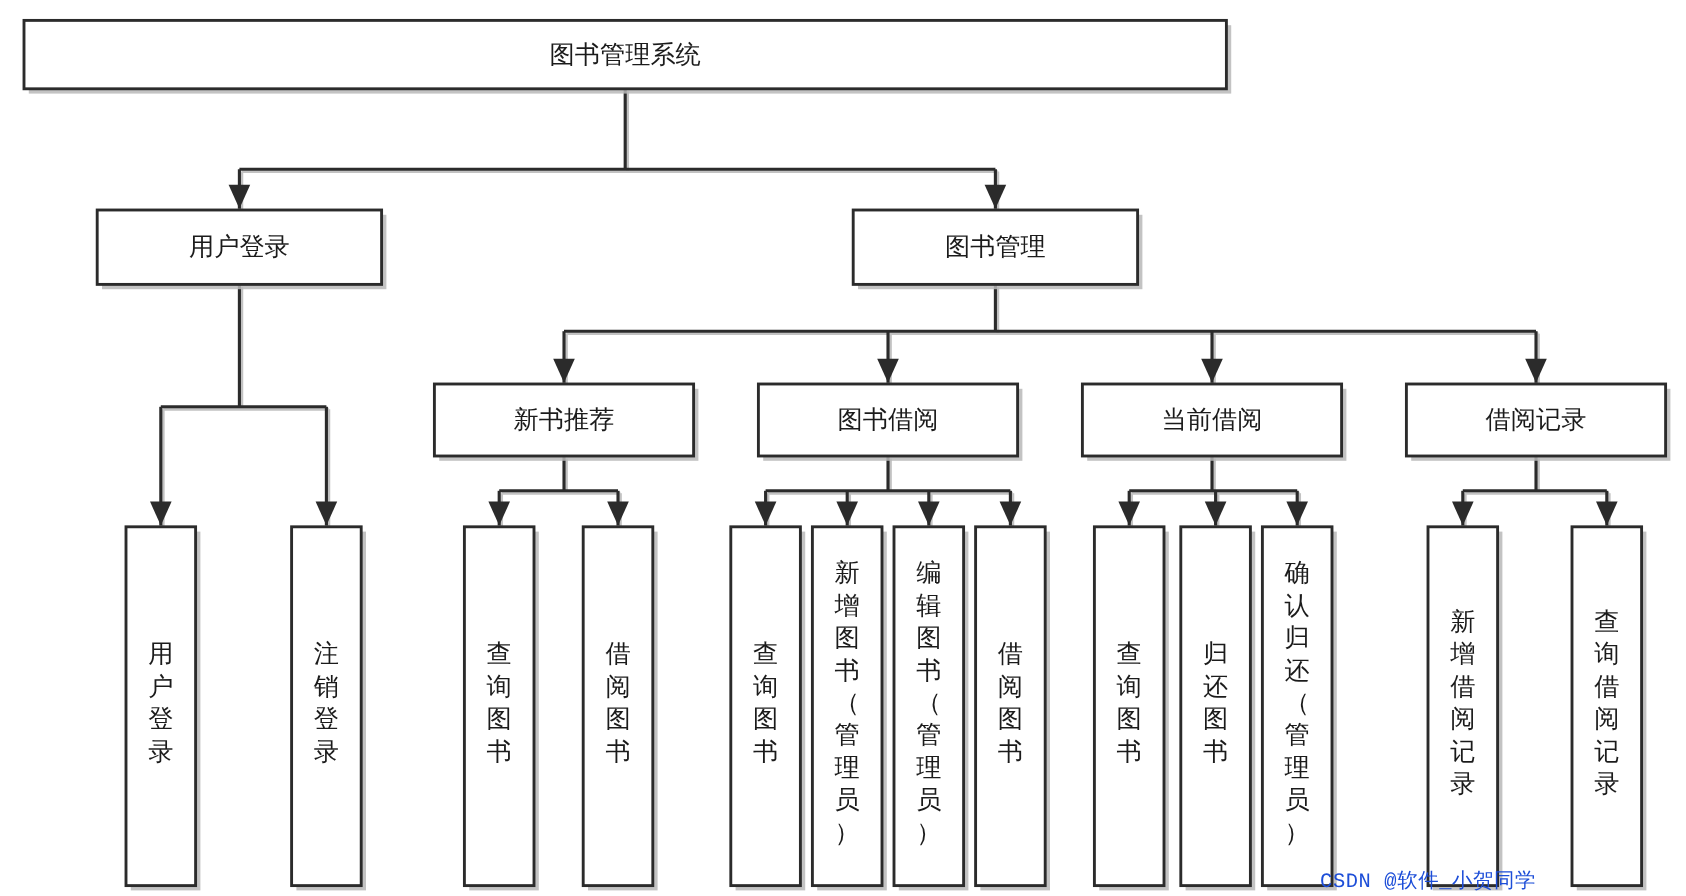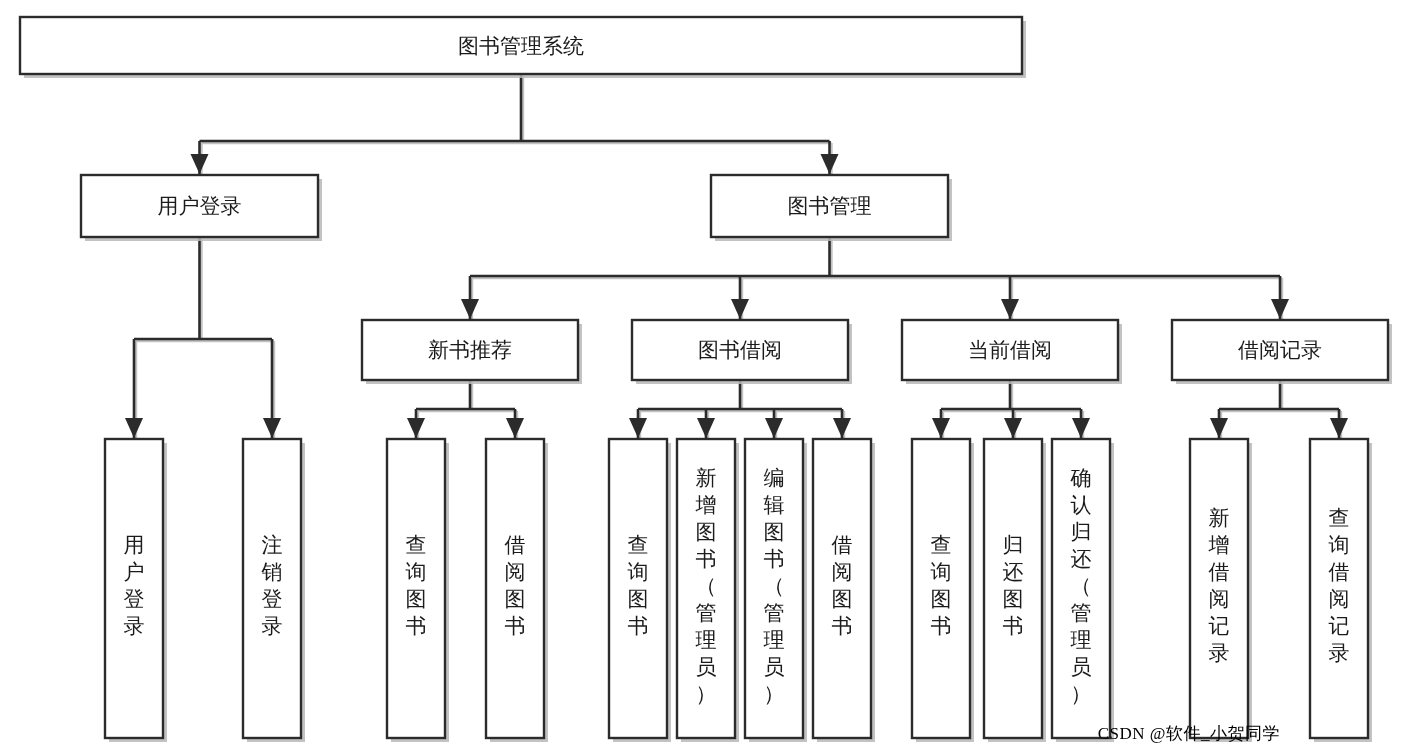--- a/index.html
+++ b/index.html
@@ -61,23 +61,23 @@
   .node-label-v {
     fill: #1b1b1b;
     font-family: "DejaVu Sans", "Liberation Sans", sans-serif;
     font-size: 21px;
     text-anchor: middle;
   }
   .watermark {
     position: absolute;
     right: 12px;
     bottom: 6px;
-    font-family: Liberation Serif, serif;
+    font-family: Liberation Mono, monospace;
     font-size: 17px;
-    color: #000000;
+    color: #1d4ed8;
     letter-spacing: 0.5px;
     white-space: nowrap;
     user-select: none;
   }
 </style>
 </head>
 <body>
 
 <div id="diagram-root">
   <svg class="flow" viewBox="0 0 1405 747">

